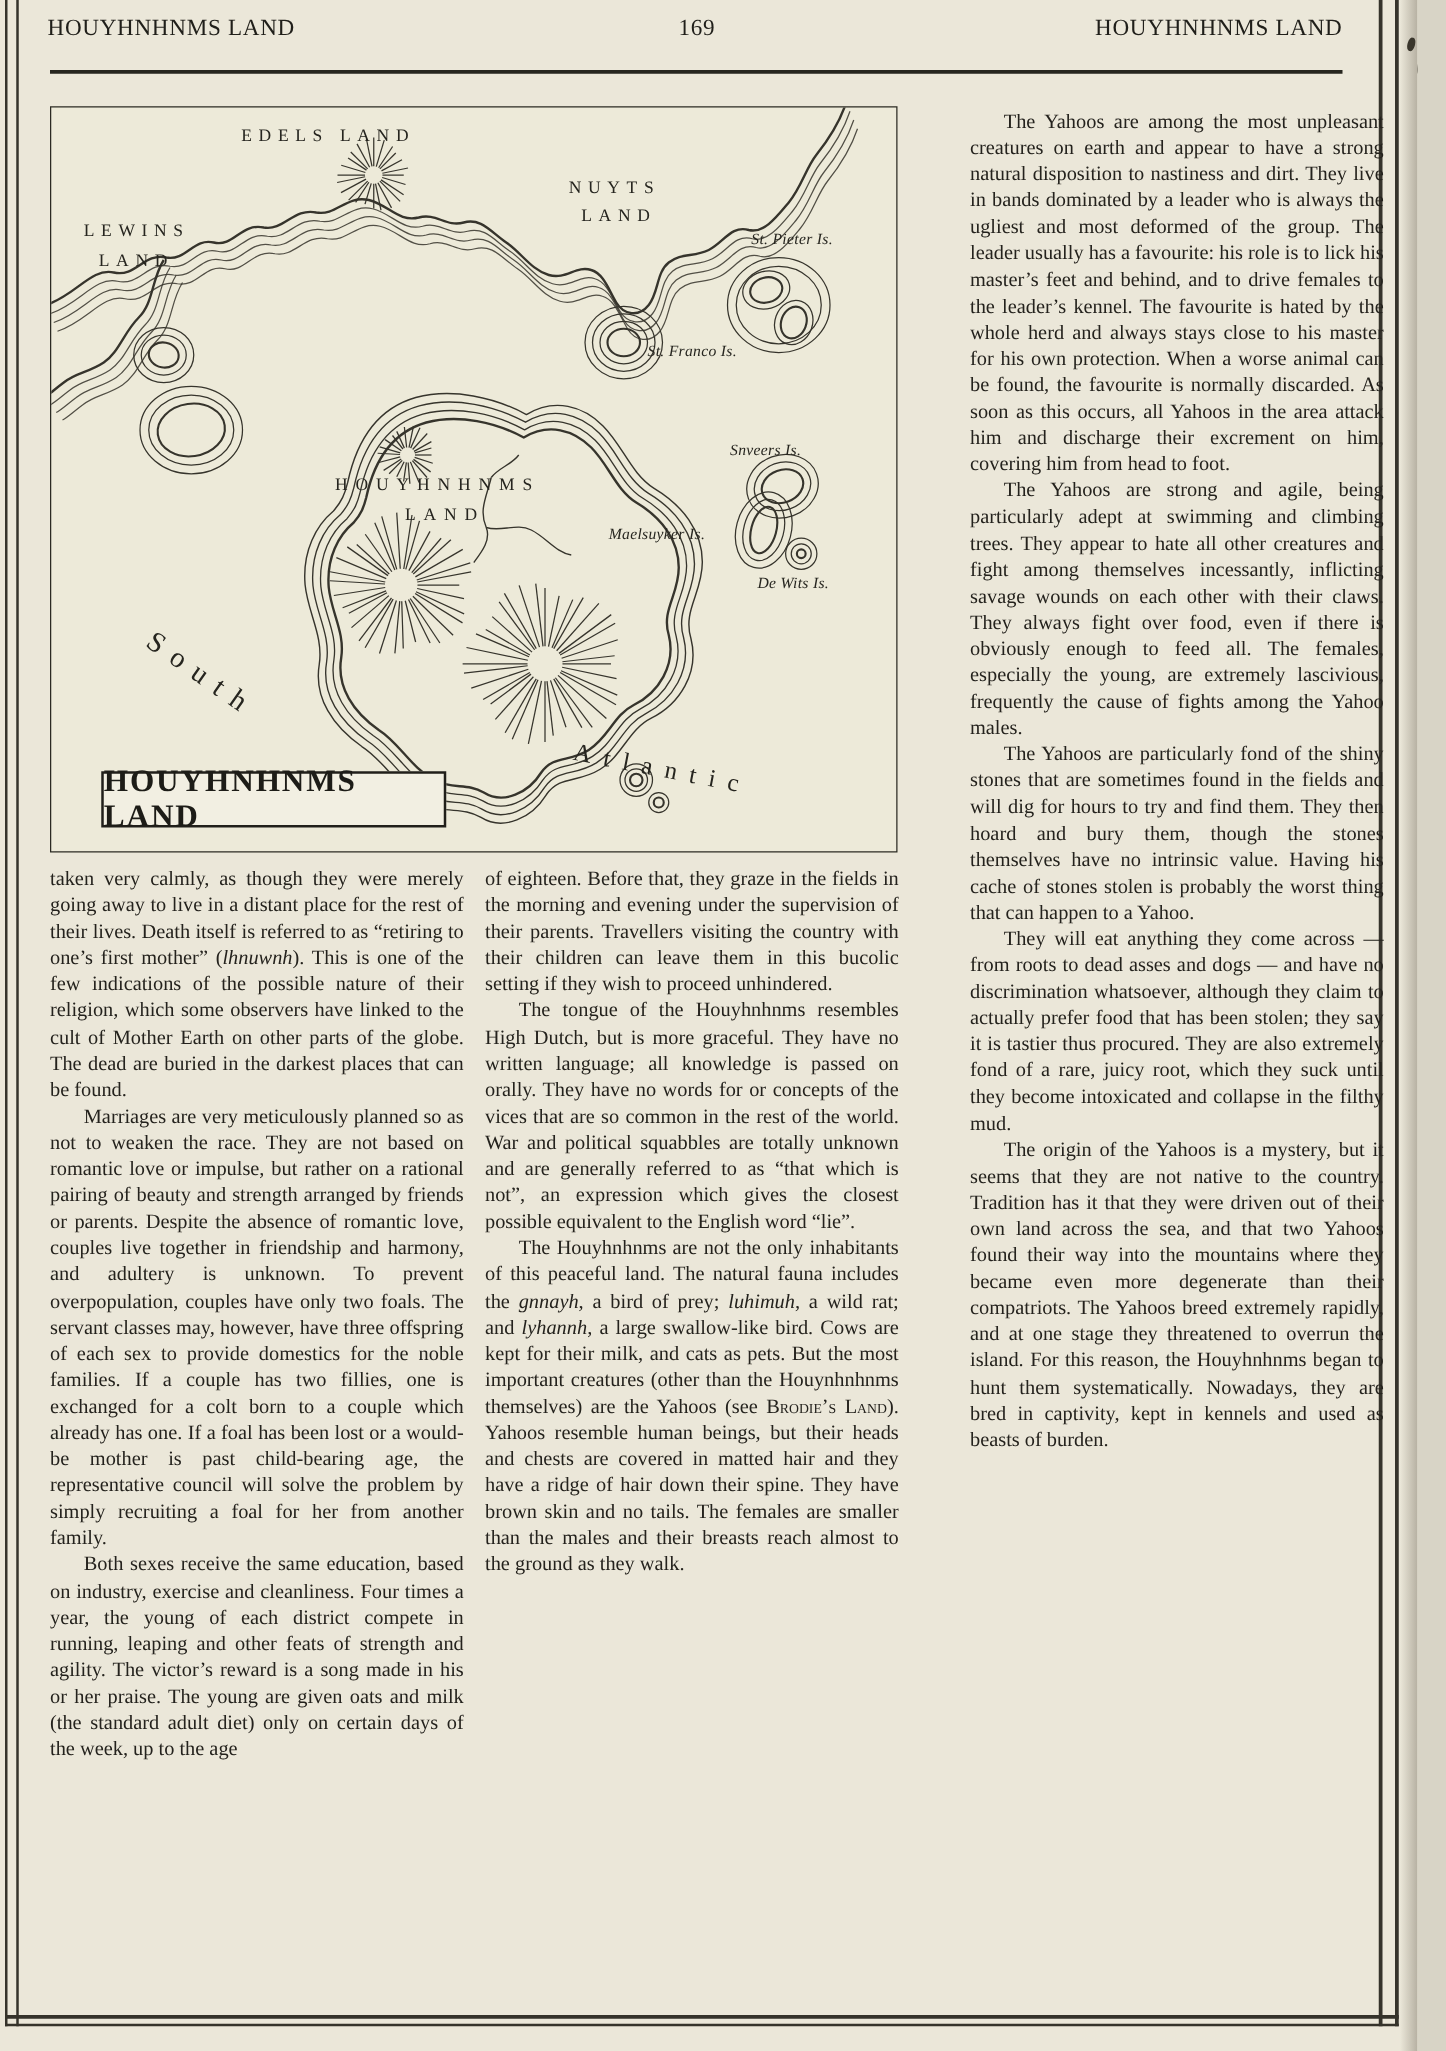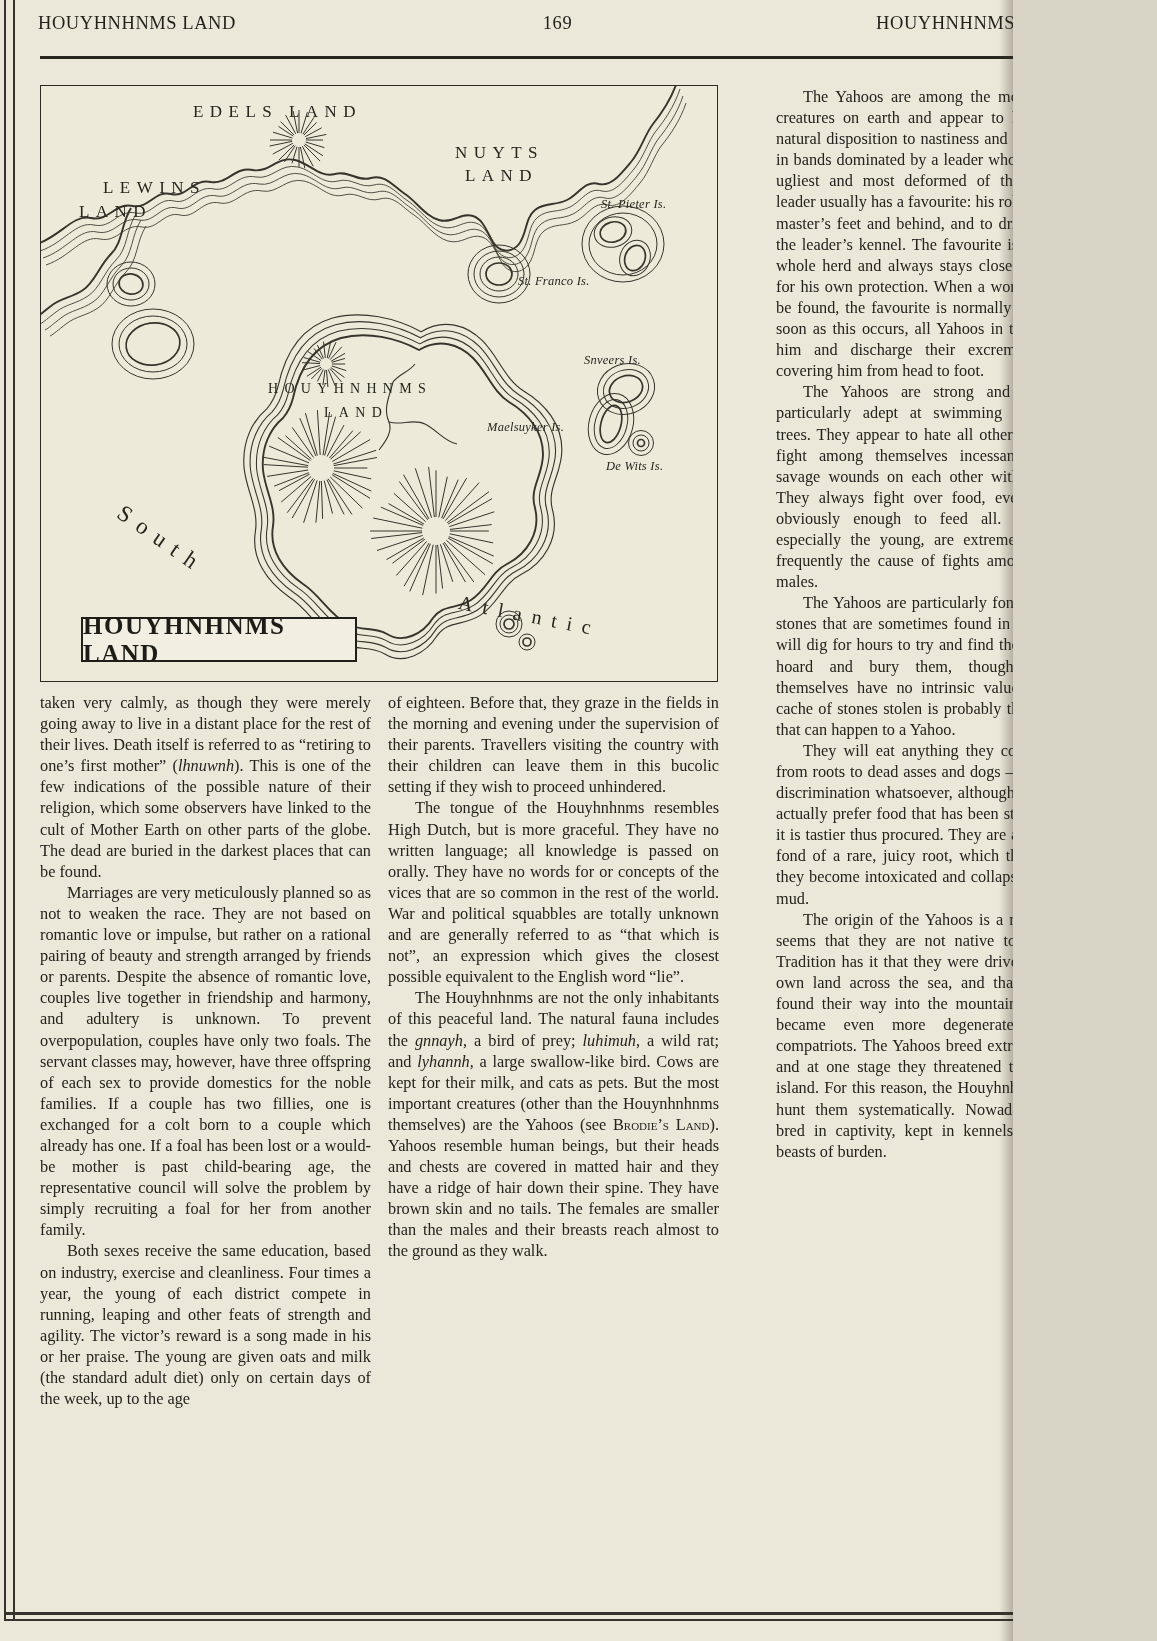--- a/index.html
+++ b/index.html
@@ -1,37 +1,37 @@
 <!DOCTYPE html>
 <html lang="en"><head>
 <meta charset="utf-8">
 <style>
   html,body{margin:0;padding:0;background:#d8d4c6;}
-  #page{position:relative;width:1013px;height:1641px;background:#ebe7d9;overflow:hidden;
+  #page{position:relative;width:1134px;height:1641px;background:#ebe7d9;overflow:hidden;
         font-family:"Liberation Serif", serif;color:#24221d;}
   
   .vline,.hline{position:absolute;background:#35332b;}
   
   .hdr{position:absolute;top:13px;font-size:18.5px;letter-spacing:.03em;color:#201f1a;white-space:nowrap;}
   #hdr-left{left:38px;}
   #hdr-num{left:0;width:1115px;text-align:center;}
   #hdr-right{left:0;width:1074px;text-align:right;}
   #hdr-rule{position:absolute;left:40px;top:56px;width:1034px;height:3px;background:#27261f;}
   
   #map{position:absolute;left:40px;top:85px;width:676px;height:595px;border:1.5px solid #2b2a23;background:#edead9;}
   #map svg{position:absolute;left:0;top:0;}
   #map svg *{fill:none;stroke:#36342c;}
   .coast{stroke-width:1.9;}
   .ripple{stroke-width:1;opacity:.85;}
   .ring{stroke-width:1;}
   .blob{stroke-width:1.7;}
   .thin{stroke-width:1.1;}
   g[data-rays]{stroke:#3b3931;stroke-width:1;}
   .mlabel{position:absolute;color:#26251f;white-space:nowrap;}
-  .region{font-size:17px;letter-spacing:.38em;}
+  .region{font-size:14px;letter-spacing:.38em;}
   .island{font-style:italic;font-size:12.5px;letter-spacing:.02em;}
   .houy{font-size:14px;letter-spacing:.45em;}
   #lbl-south{font-size:23px;letter-spacing:.42em;transform:rotate(35deg);transform-origin:left top;}
   #lbl-atlantic{font-size:20px;letter-spacing:.5em;transform:rotate(11deg);transform-origin:left top;}
   #map-titlebox{position:absolute;left:40px;top:531px;width:272px;height:41px;border:2px solid #211f1a;
       background:#f2efe2;display:flex;align-items:center;justify-content:center;
       font-size:25px;font-weight:600;letter-spacing:1.5px;word-spacing:10px;color:#1d1c17;}
   
   .col{position:absolute;width:331px;font-size:16.3px;line-height:21.1px;text-align:justify;overflow:hidden;}
   .col p{margin:0;}
@@ -269,25 +269,25 @@
       <g>
         <circle class="blob" cx="600" cy="357" r="3.5"></circle>
         <circle class="ring" cx="600" cy="357" r="8"></circle>
         <circle class="ring" cx="600" cy="357" r="12.5"></circle>
       </g>
     </svg>
 
     <div class="mlabel region" style="left:152px;top:16px;">EDELS LAND</div>
     <div class="mlabel region" style="left:414px;top:57px;">NUYTS</div>
     <div class="mlabel region" style="left:424px;top:80px;">LAND</div>
-    <div class="mlabel region" style="left:26px;top:92px;margin-left:36px;">LEWINS</div>
+    <div class="mlabel region" style="left:26px;top:92px;">LEWINS</div>
     <div class="mlabel region" style="left:38px;top:116px;">LAND</div>
     <div class="mlabel houy" style="left:227px;top:295px;">HOUYHNHNMS</div>
     <div class="mlabel houy" style="left:283px;top:319px;">LAND</div>
-    <div class="mlabel island" style="left:560px;top:111px;">St. Pieter Is.</div>
+    <div class="mlabel island" style="left:560px;top:98px;">St. Pieter Is.</div>
     <div class="mlabel island" style="left:477px;top:188px;">St. Franco Is.</div>
     <div class="mlabel island" style="left:543px;top:267px;text-align:right;">Snveers Is.</div>
     <div class="mlabel island" style="left:446px;top:334px;">Maelsuyker Is.</div>
     <div class="mlabel island" style="left:565px;top:373px;">De Wits Is.</div>
     <div class="mlabel" id="lbl-south" style="left:86px;top:414px;">South</div>
     <div class="mlabel" id="lbl-atlantic" style="left:420px;top:505px;">Atlantic</div>
     <div id="map-titlebox">HOUYHNHNMS LAND</div>
   </div>
 
   <div class="col" id="col-left">

